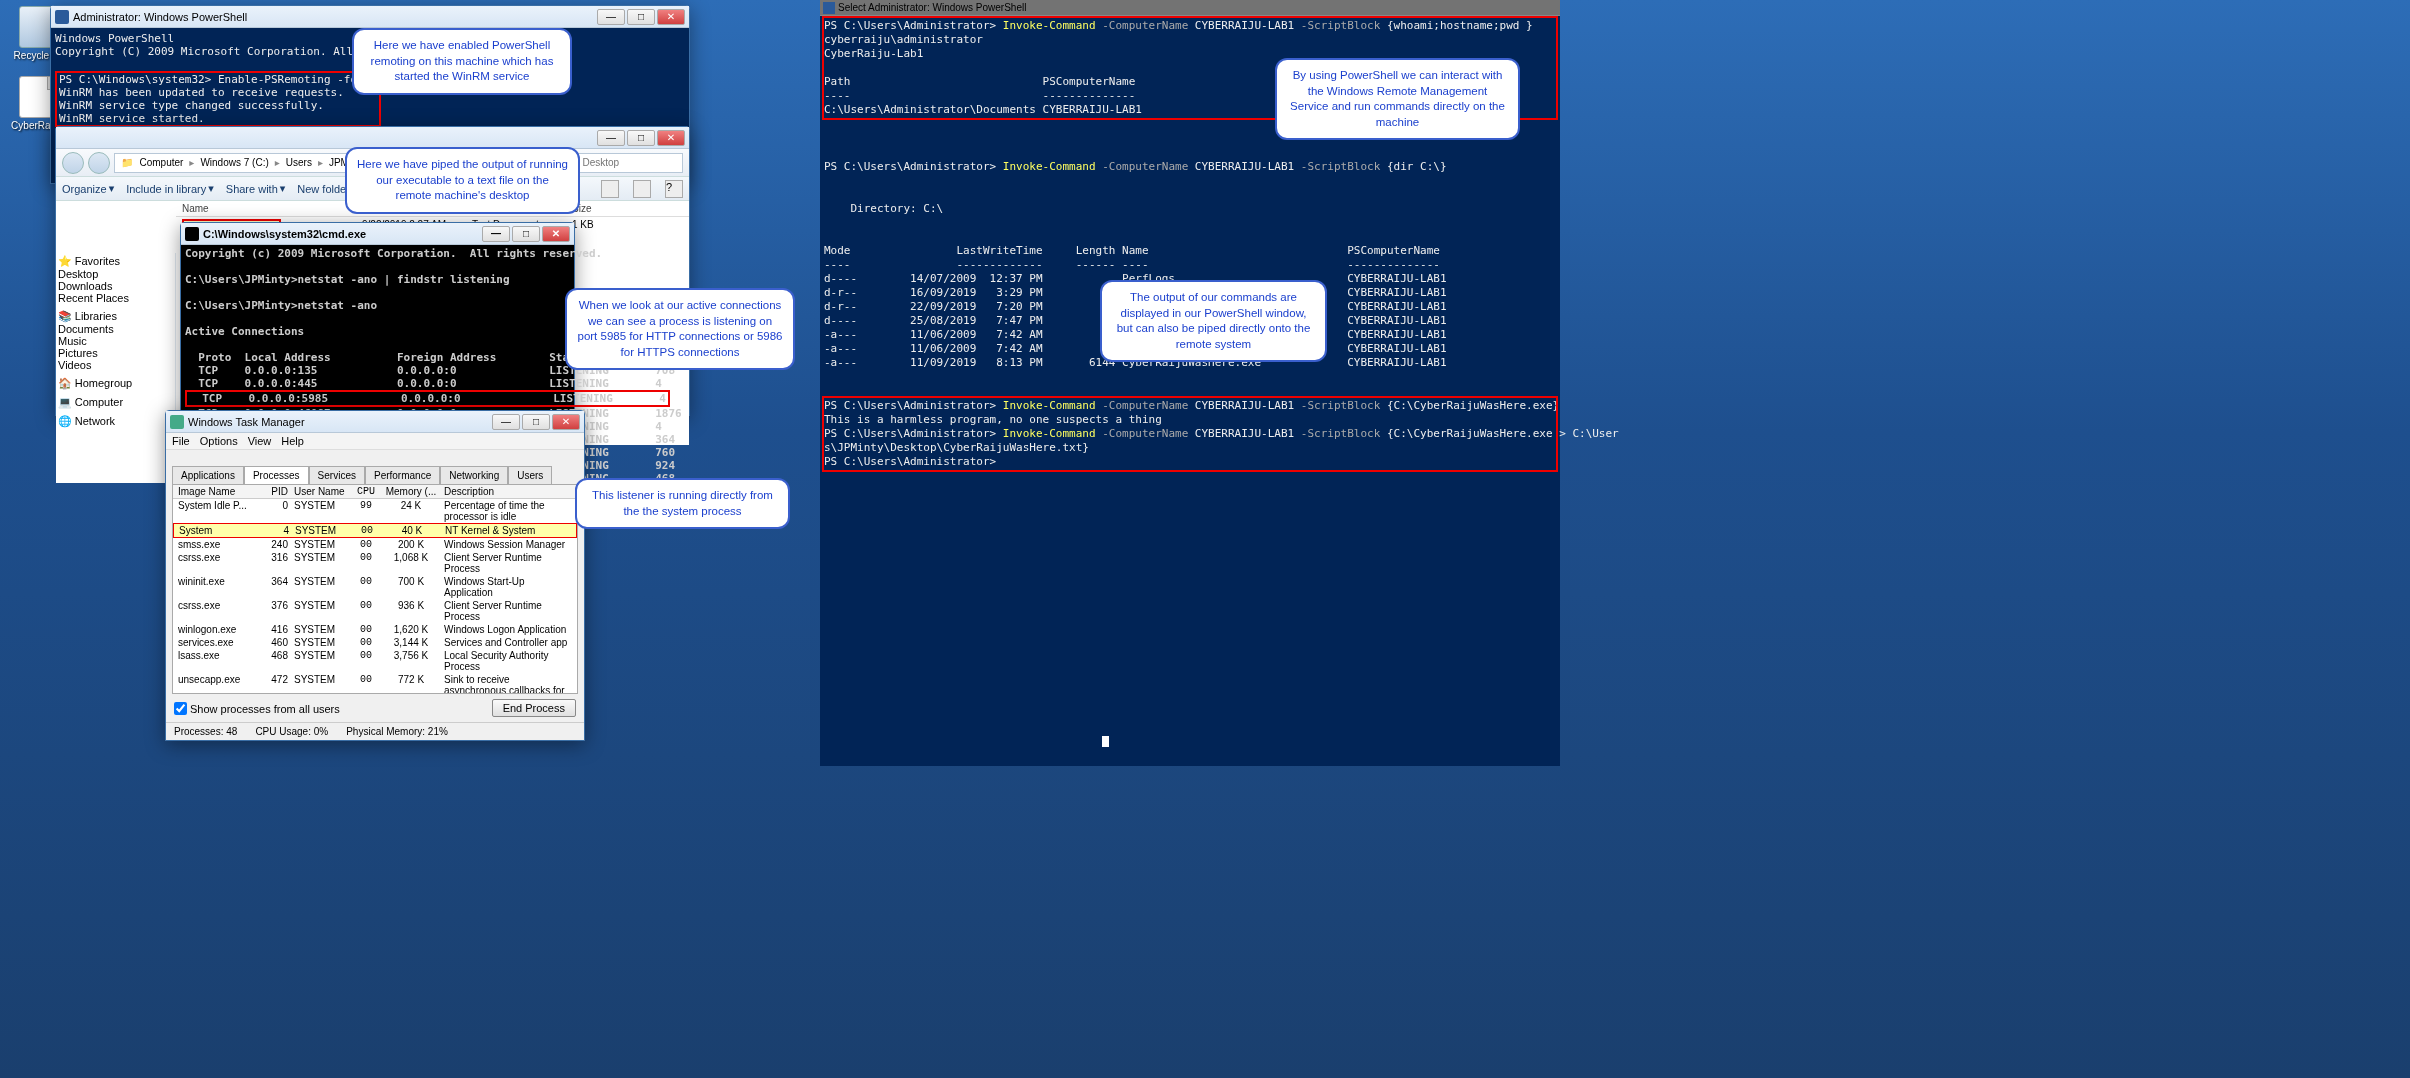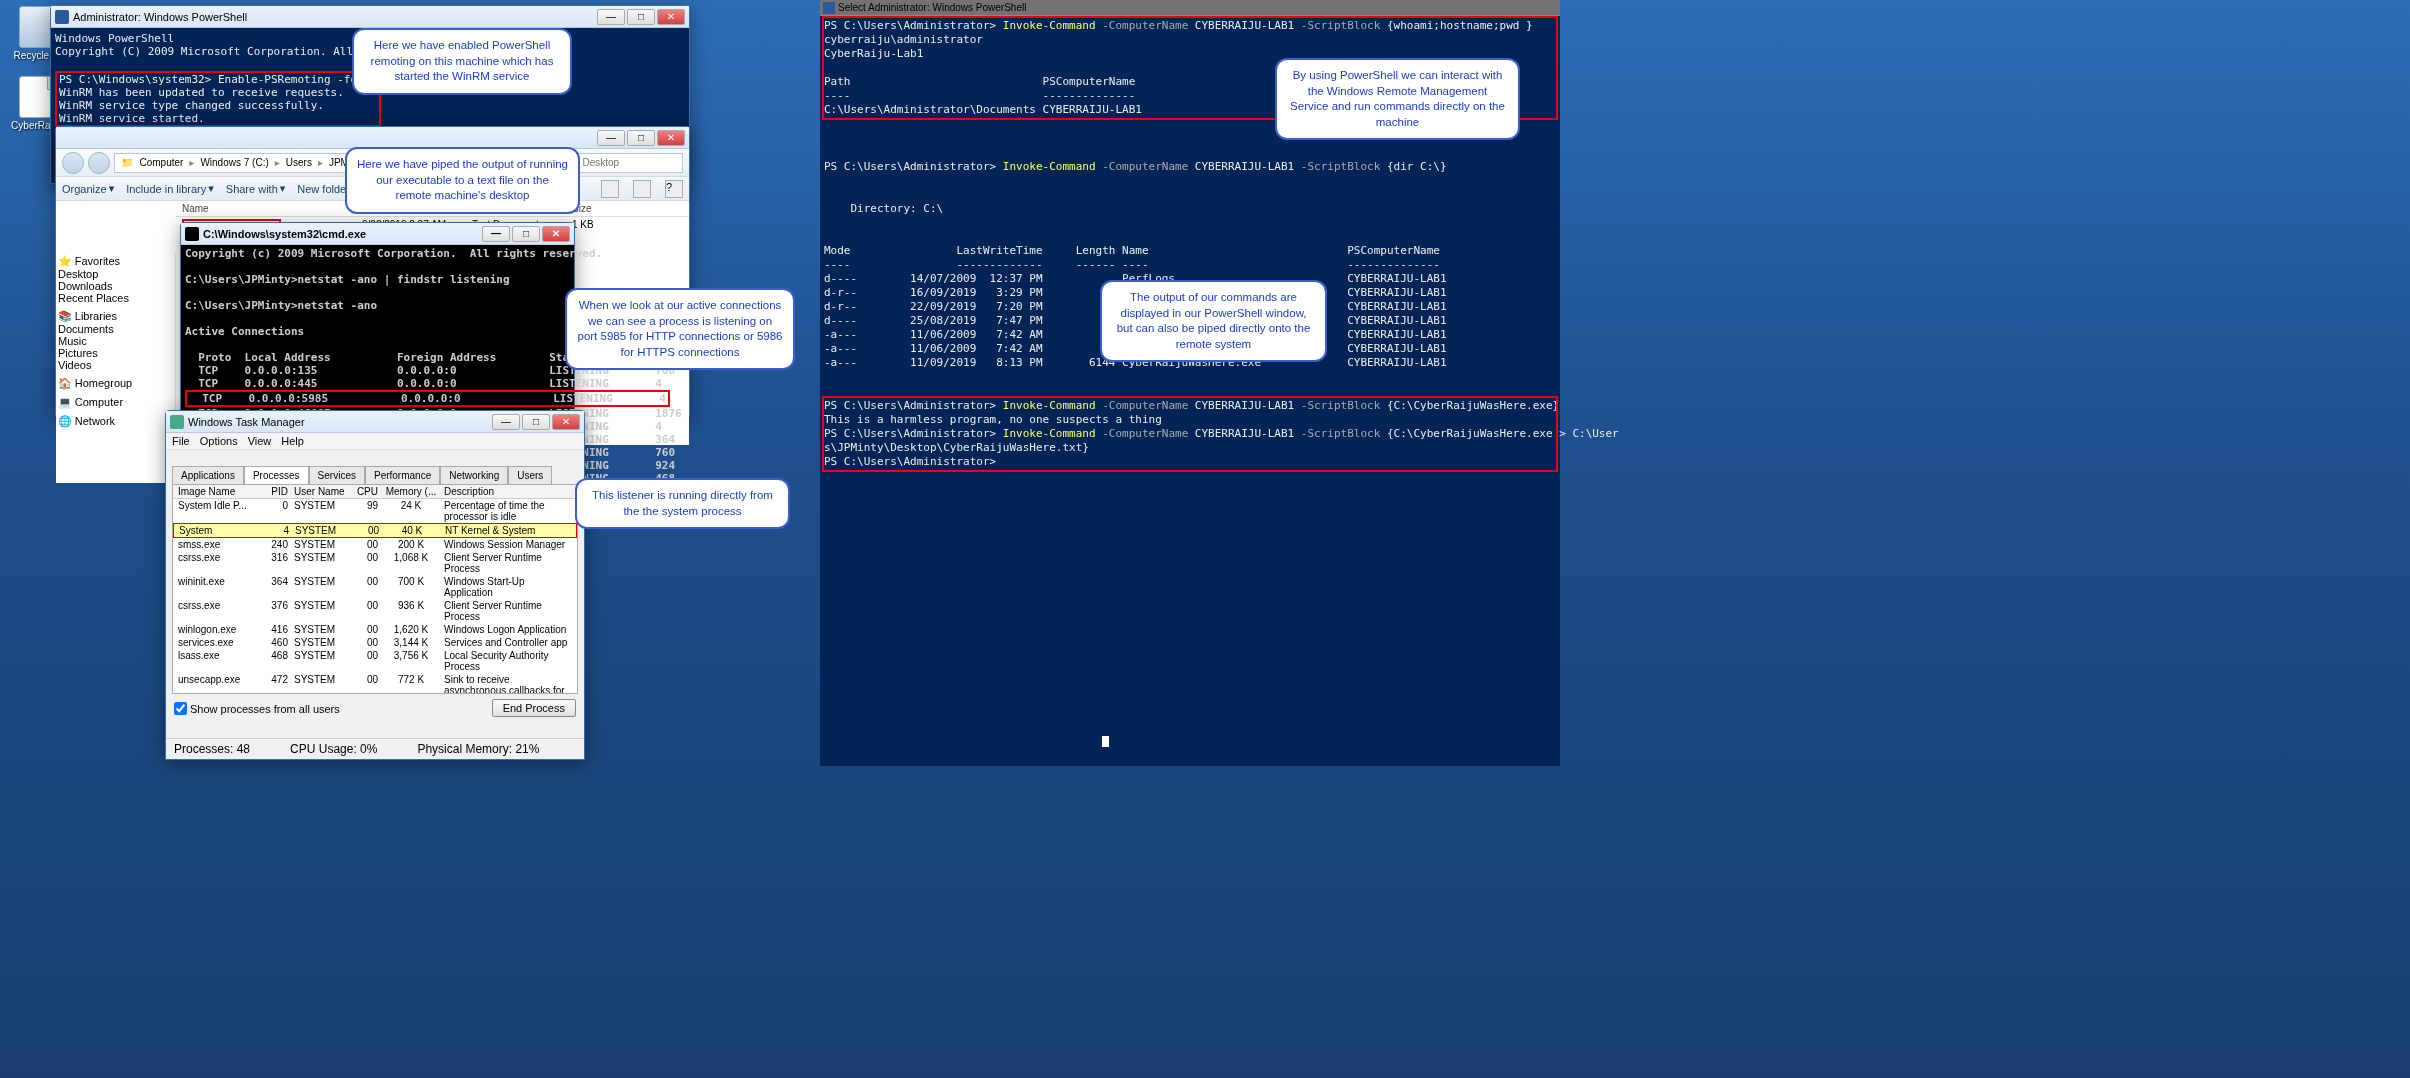--- a/index.html
+++ b/index.html
@@ -51,24 +51,24 @@
 
 .tm-body { background:#f0f0f0; font-size:11px; }
 .menubar { padding:2px 6px; background:#f4f4f4; border-bottom:1px solid #ddd; display:flex; gap:10px; }
 .tabs { display:flex; padding:4px 6px 0; gap:0; background:#f0f0f0; }
 .tab { padding:3px 8px; border:1px solid #aaa; background:#e8e8e8; font-size:10px; border-bottom:none;margin-top:12px; }
 .tab.active { background:#fff; }
 .tm-table { background:#fff; margin:0 6px; border:1px solid #aaa; height:210px; overflow:hidden; }
 .tm-hdr, .tm-row { display:flex; font-size:10px; padding:1px 2px; }
 .tm-hdr { border-bottom:1px solid #ccc; background:#f4f4f4; }
 .tm-hdr div, .tm-row div { padding:0 3px; }
-.c-img{width:80px;} .c-pid{width:36px;text-align:right;} .c-user{width:60px;} .c-cpu{width:30px;text-align:right;} .c-mem{width:60px;text-align:center;} .c-desc{flex:1;}
+.c-img{width:80px;} .c-pid{width:36px;text-align:right;} .c-user{width:60px;} .c-cpu{width:30px;text-align:center;font-family:Liberation Mono, monospace;} .c-mem{width:60px;text-align:center;} .c-desc{flex:1;}
 .tm-row.hl { background:#ffffaa; border:1px solid #e00; }
 .tm-foot { padding:5px 8px; display:flex; align-items:center; justify-content:space-between; }
-.tm-status { border-top:1px solid #ccc; padding:3px 8px; display:flex; gap:40px; font-size:12px;margin-top:16px; }
+.tm-status { border-top:1px solid #ccc; padding:3px 8px; display:flex; gap:18px; font-size:10px; }
 .checkbox { display:flex; align-items:flex-end; gap:3px; }
 .btn { padding:2px 10px; border:1px solid #888; background:linear-gradient(#fafafa,#e0e0e0); border-radius:2px; font-size:11px; }
 
 .callout { position:absolute; background:#fff; border:2px solid #3a5fcd; border-radius:12px; padding:8px 10px; font-size:11.5px; color:#1a3fcd; text-align:center; line-height:1.35; z-index:100; }
 
 .right-ps { position:absolute; left:820px; top:0; width:740px; height:770px; }
 .right-title { height:16px; background:#737373; color:#000; font-size:10px; display:flex; align-items:center; padding:0 3px; gap:3px; border-bottom:1px solid #888; }
 .right-title .pic { width:12px; height:12px; background:#2a5a9a; }
 .right-body { background:#012456; color:#eee; font-family:"Lucida Console",monospace; font-size:11px; line-height:14px; padding:2px 4px; white-space:pre; height:750px; }
 .rb-redbox { outline:2px solid #e00; display:block; padding:1px 0; }

